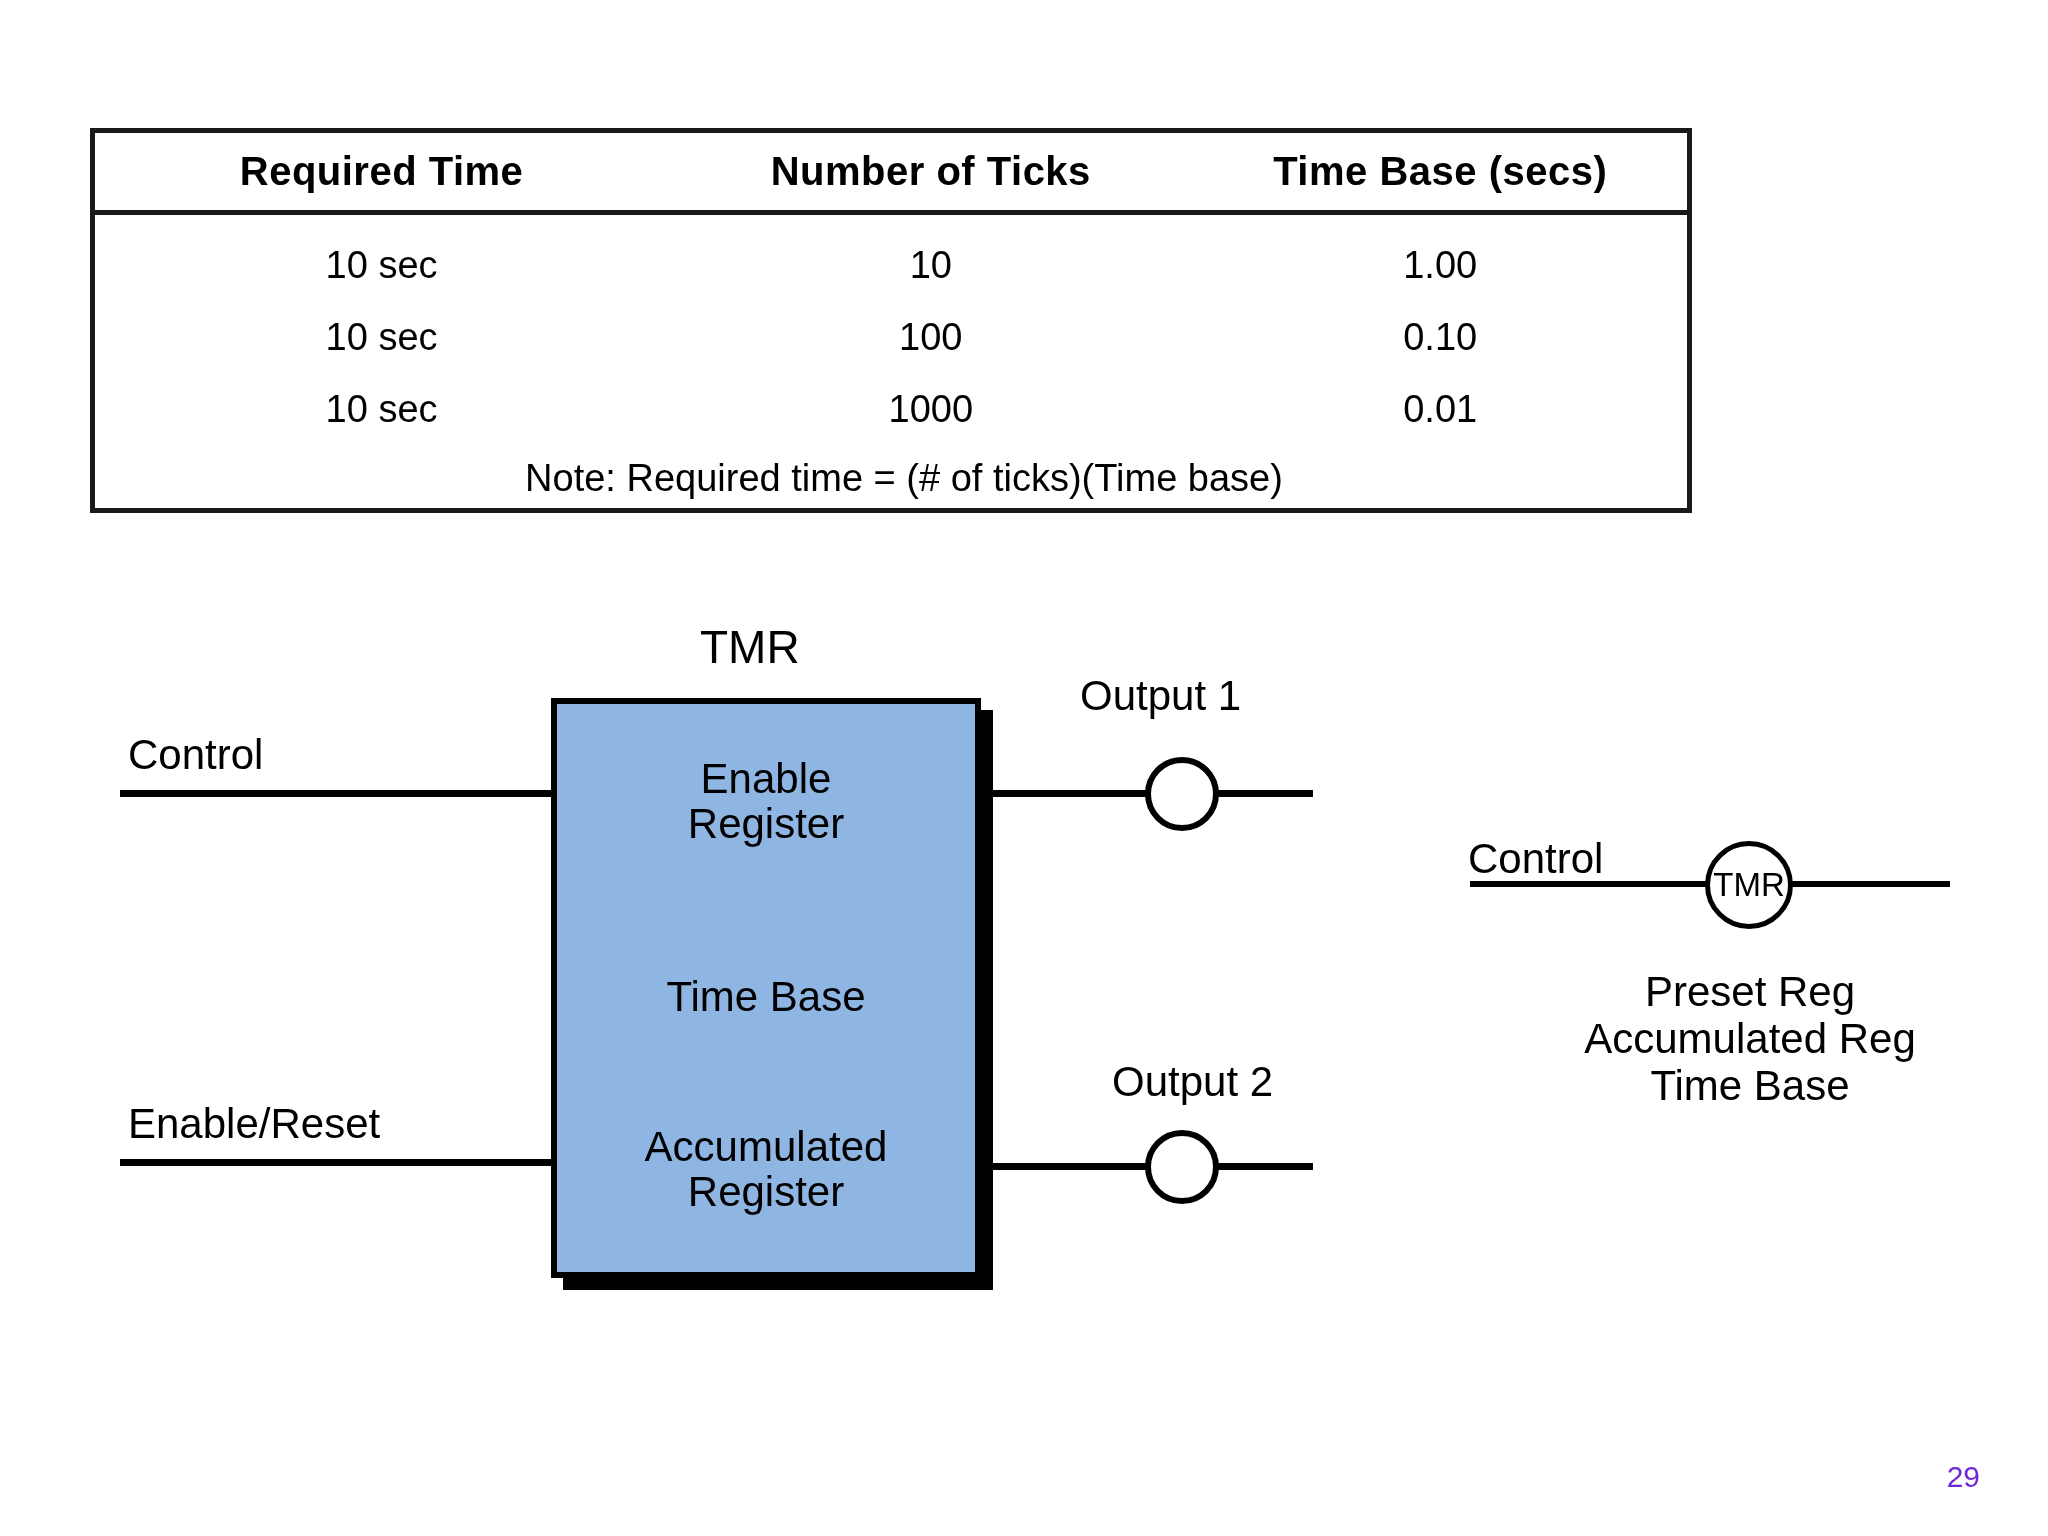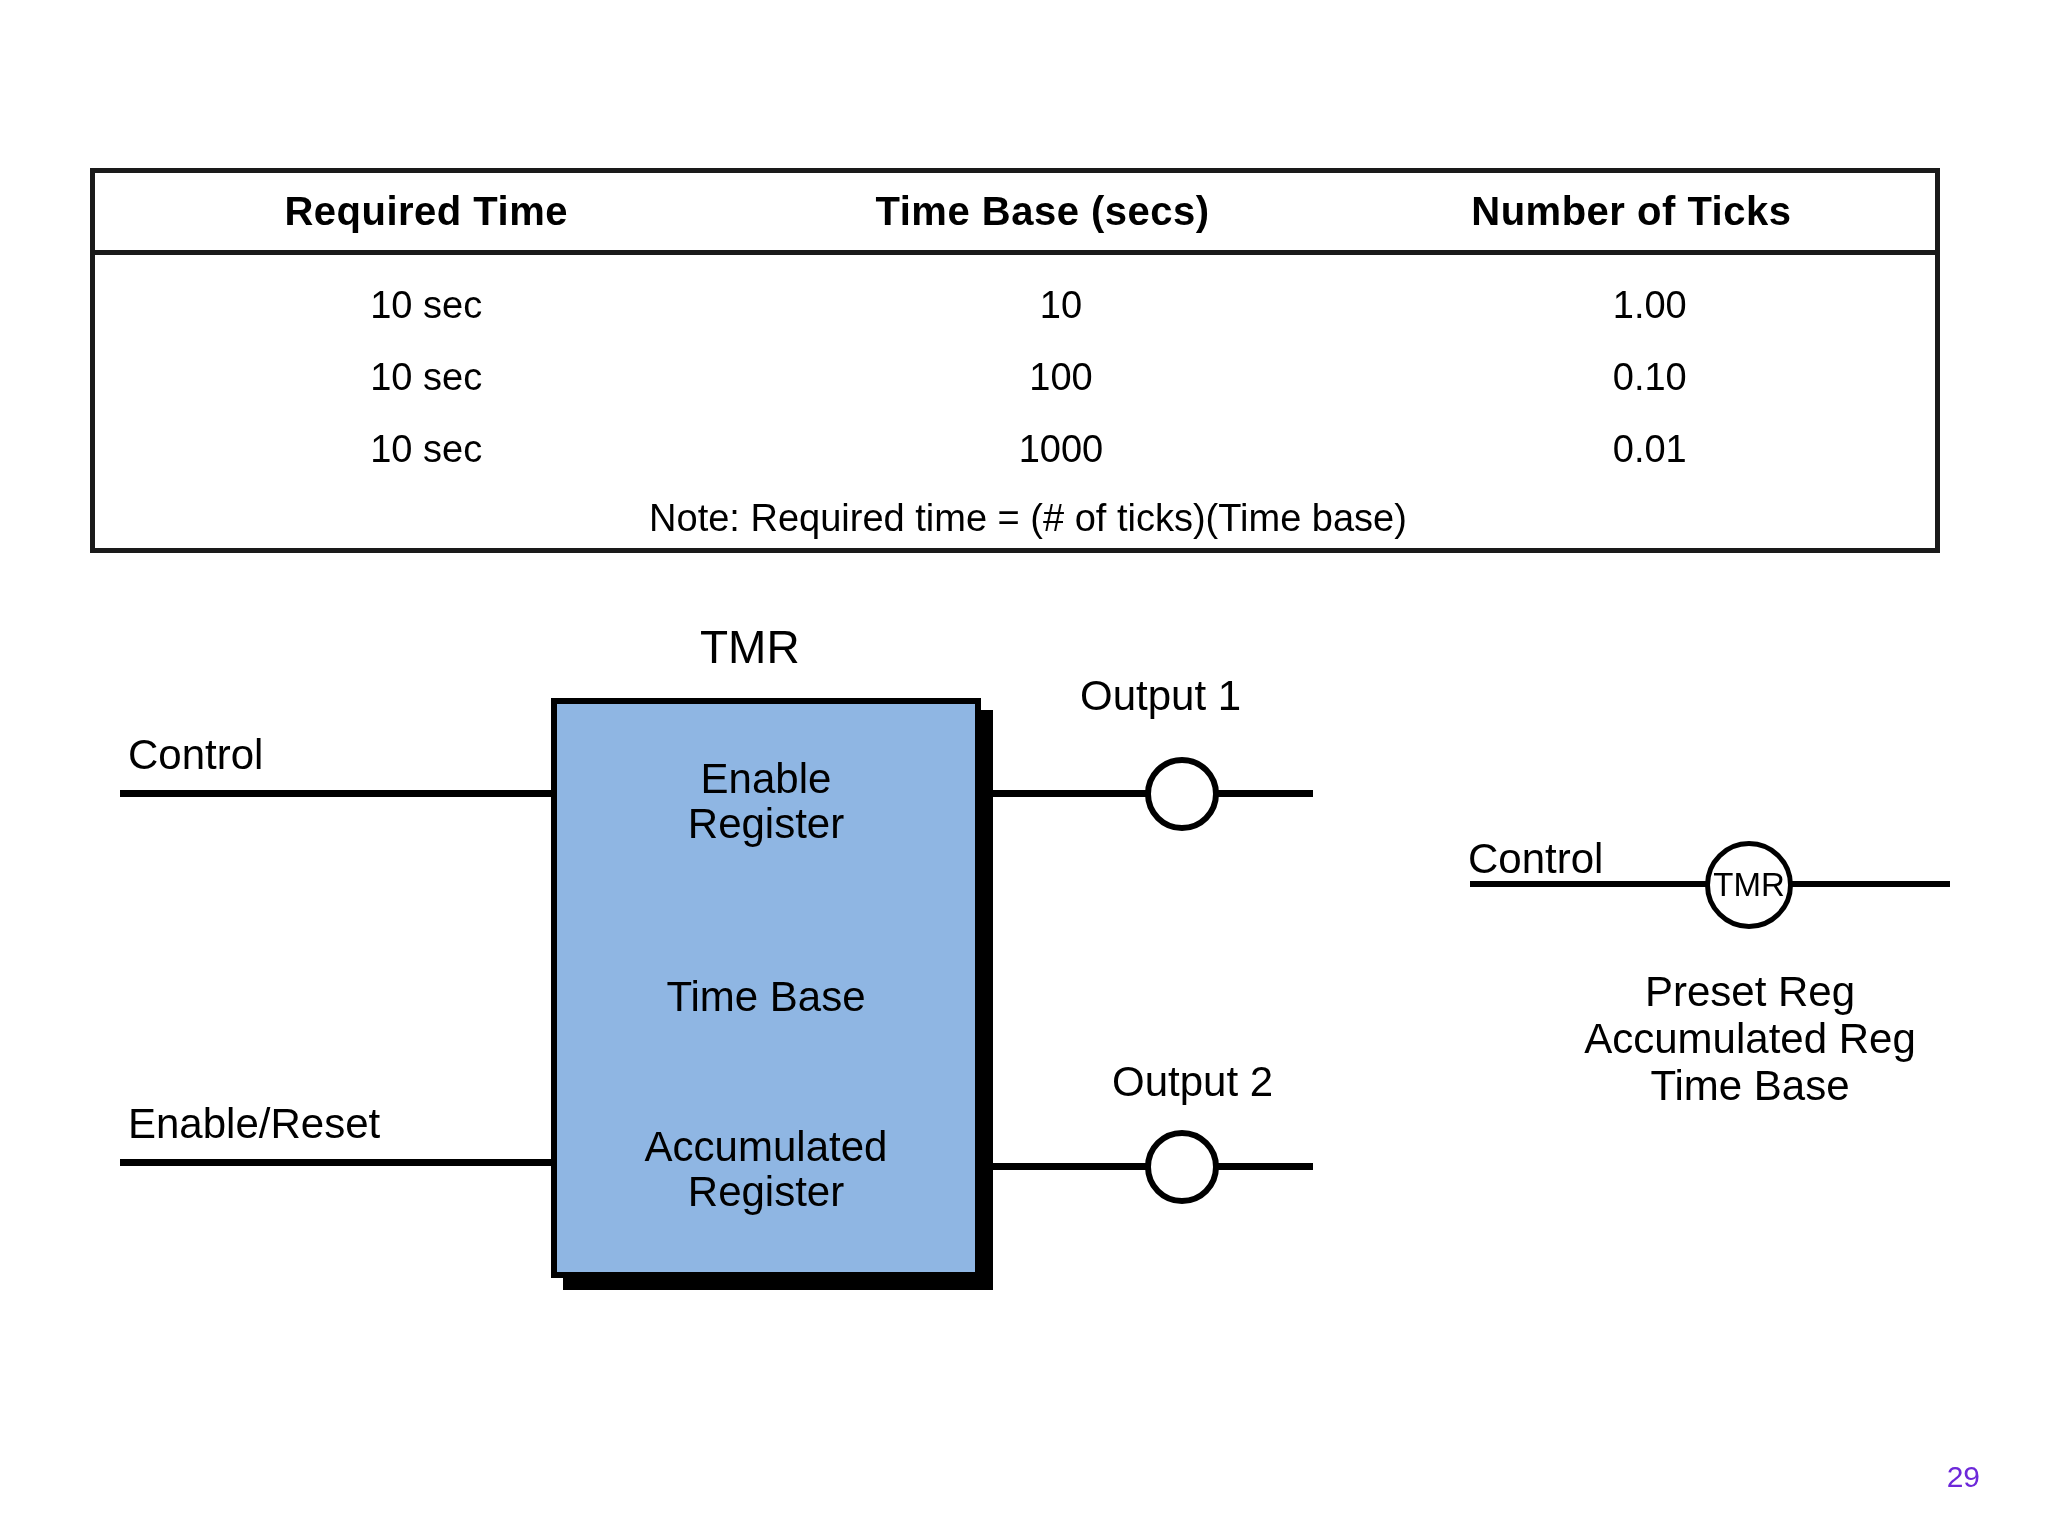--- a/index.html
+++ b/index.html
@@ -14,26 +14,25 @@
     font-family: "Liberation Sans", sans-serif;
     color: #000000;
     overflow: hidden;
   }
 
   
   #timer-table {
     position: absolute;
     left: 90px;
     top: 128px;
-    width: 1850px;
+    width: 1602px;
     height: 385px;
     border: 5px solid #1a1a1a;
     box-sizing: border-box;
     background: #ffffff;
-    margin-top: 40px;
   }
   #timer-table .thead {
     display: flex;
     height: 82px;
     border-bottom: 5px solid #1a1a1a;
     box-sizing: border-box;
   }
   #timer-table .thead .th {
     font-size: 40px;
     font-weight: bold;
@@ -159,22 +158,22 @@
     color: #6d28d9;
   }
 </style>
 </head>
 <body>
 
 <div id="timer-table">
 
   <div class="thead">
     <div class="th col-a">Required Time</div>
+    <div class="th col-b">Number of Ticks</div>
     <div class="th col-c">Time Base (secs)</div>
-    <div class="th col-b">Number of Ticks</div>
   </div>
 
   <div class="trow" style="margin-top:14px">
     <div class="td col-a">10 sec</div>
     <div class="td col-b">10</div>
     <div class="td col-c">1.00</div>
   </div>
 
   <div class="trow">
     <div class="td col-a">10 sec</div>

